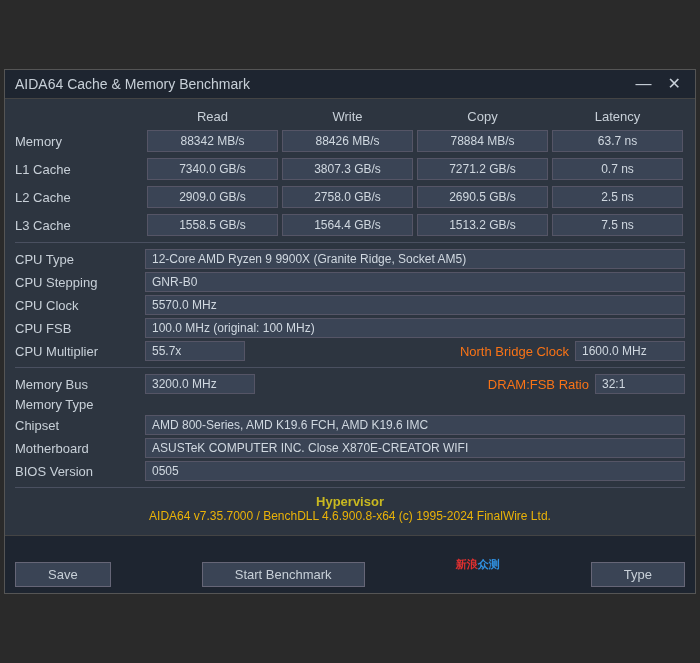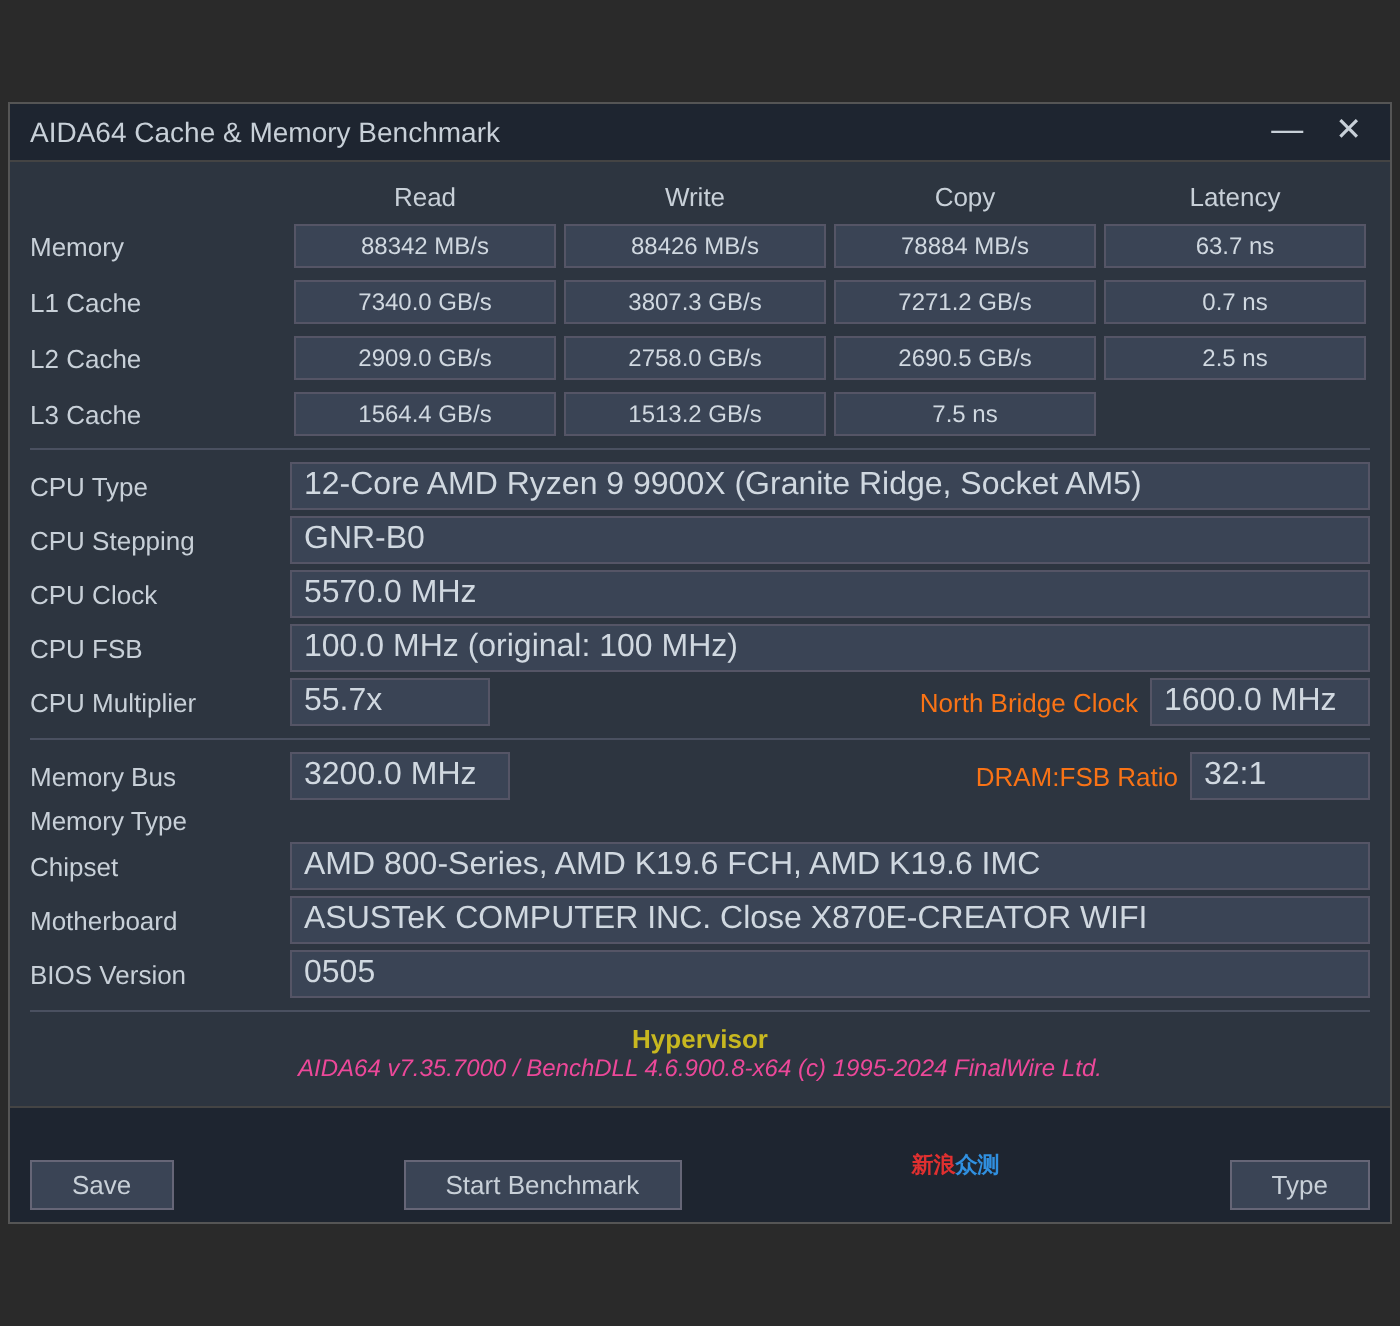--- a/index.html
+++ b/index.html
@@ -99,21 +99,21 @@
     }
     .info-label {
       color: #c8d0d8;
       font-size: 13px;
     }
     .info-value {
       background: #3a4455;
       border: 1px solid #556;
       padding: 2px 6px;
       color: #d0d8e0;
-      font-size: 16px;
+      font-size: 12px;
     }
     
     .cpu-mult-row {
       display: grid;
       grid-template-columns: 130px 100px 1fr 120px 110px;
       margin-bottom: 3px;
       align-items: center;
     }
     
     .membus-row {
@@ -134,38 +134,37 @@
       align-items: center;
       margin: 4px 0;
       flex-direction: column;
     }
     .hypervisor-label {
       color: #c8b820;
       font-size: 13px;
       font-weight: bold;
     }
     .hypervisor-value {
-      color: #ec4899;
+      color: #eab308;
       font-size: 12px;
-      font-style: italic;
     }
     
     .footer {
       background: #1e2530;
       padding: 6px 10px;
       display: flex;
       justify-content: space-between;
       align-items: center;
       border-top: 1px solid #444;
     }
     .footer-btn {
       background: #3a4455;
       border: 1px solid #667;
       color: #c8d0d8;
-      padding: 4px 20px;
+      padding: 4px 32px;
       cursor: pointer;
       font-size: 13px;
       margin-top: 20px;
     }
     .footer-logo {
       color: #c8d0d8;
       font-size: 11px;
       text-align: right;
     }
     .logo-red {
@@ -220,20 +219,21 @@
     <div class="data-row">
       <div class="row-label">L2 Cache</div>
       <div class="value-box">2909.0 GB/s</div>
       <div class="value-box">2758.0 GB/s</div>
       <div class="value-box">2690.5 GB/s</div>
       <div class="value-box">2.5 ns</div>
     </div>
 
     <div class="data-row">
       <div class="row-label">L3 Cache</div>
+      <div class="value-box">1558.5 GB/s</div>
       <div class="value-box">1564.4 GB/s</div>
       <div class="value-box">1513.2 GB/s</div>
       <div class="value-box">7.5 ns</div>
     </div>
 
     <hr class="sep">
 
     <div class="info-section">
 
       <div class="info-row">

